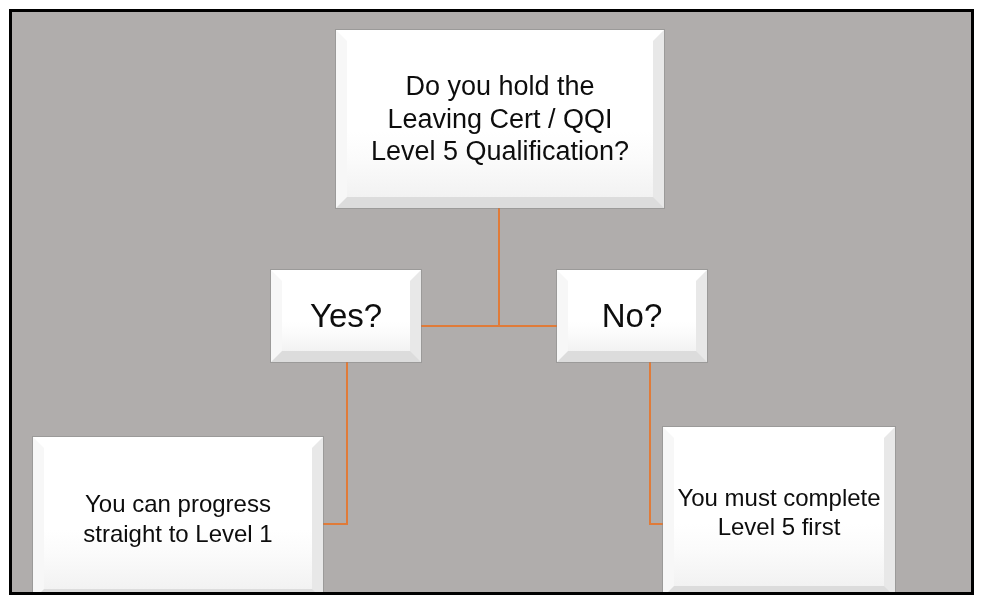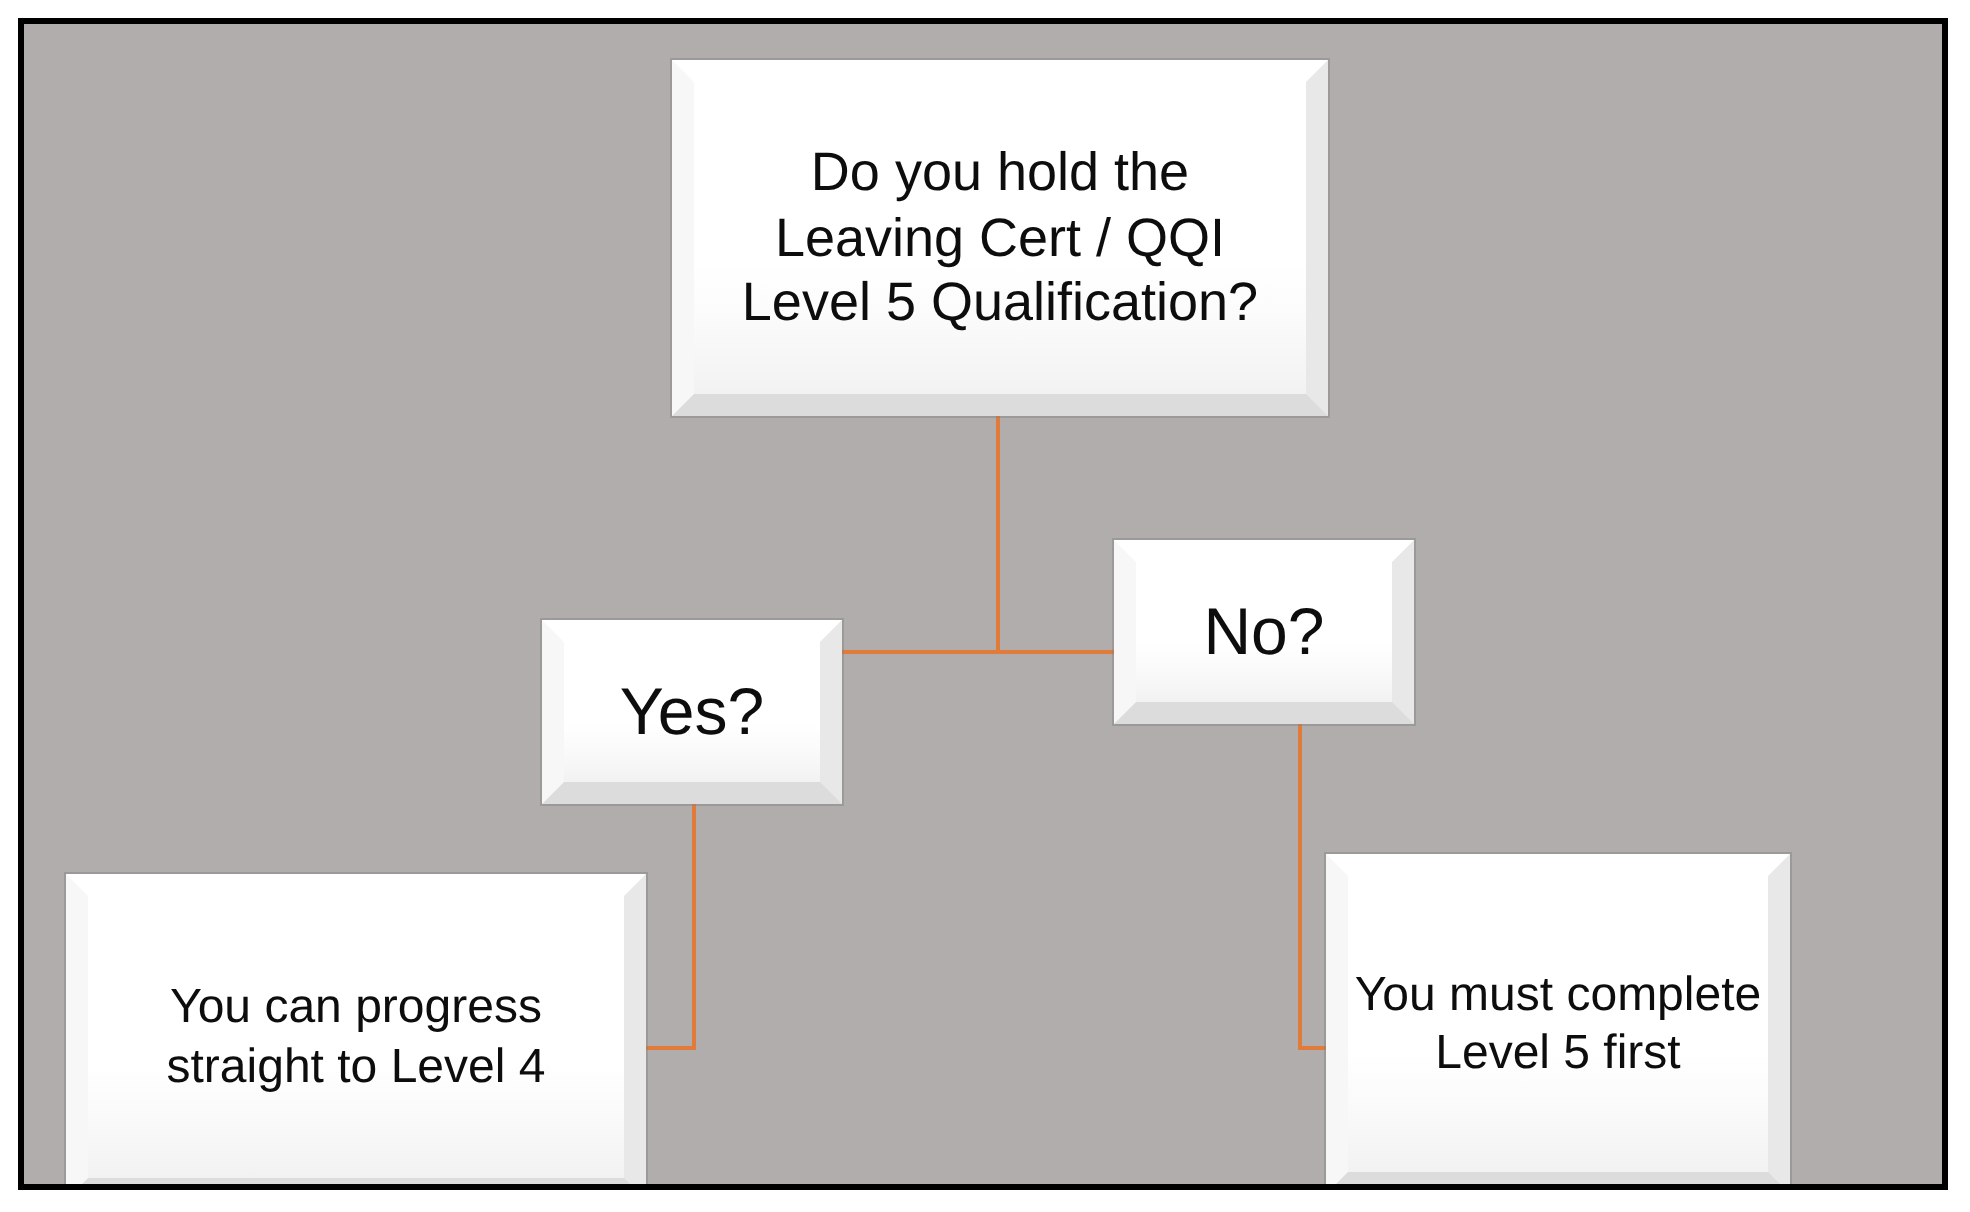--- a/index.html
+++ b/index.html
@@ -80,21 +80,20 @@
   }
 
   
   #box-question {
     left: 324px; top:  18px; width: 328px; height: 178px;
     font-size: 27px;
   }
   #box-yes {
     left: 259px; top: 258px; width: 150px; height:  92px;
     font-size: 33px;
-    margin-top: 40px;
   }
   #box-no {
     left: 545px; top: 258px; width: 150px; height:  92px;
     font-size: 33px;
   }
   #box-level6 {
     left:  21px; top: 425px; width: 290px; height: 163px;
     font-size: 24px;
   }
   #box-level5 {
@@ -141,21 +140,21 @@
   <div class="box" id="box-no" style="color: rgb(13, 13, 13);">
     <div class="bevel"></div>
     <div class="face"></div>
     <div class="label">No?</div>
   </div>
 
   <div class="box" id="box-level6" style="color: rgb(13, 13, 13);">
     <div class="bevel"></div>
     <div class="face"></div>
     <div class="label">You can progress
-straight to Level 4</div>
+straight to Level 1</div>
   </div>
 
   <div class="box" id="box-level5" style="color: rgb(13, 13, 13);">
     <div class="bevel"></div>
     <div class="face"></div>
     <div class="label">You must complete
 Level 5 first</div>
   </div>
 
 </div>

